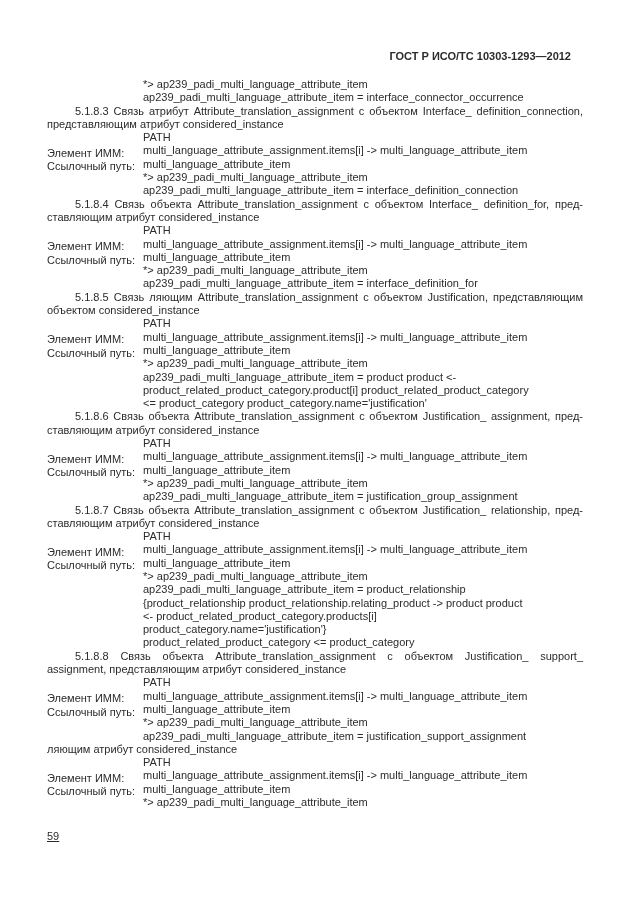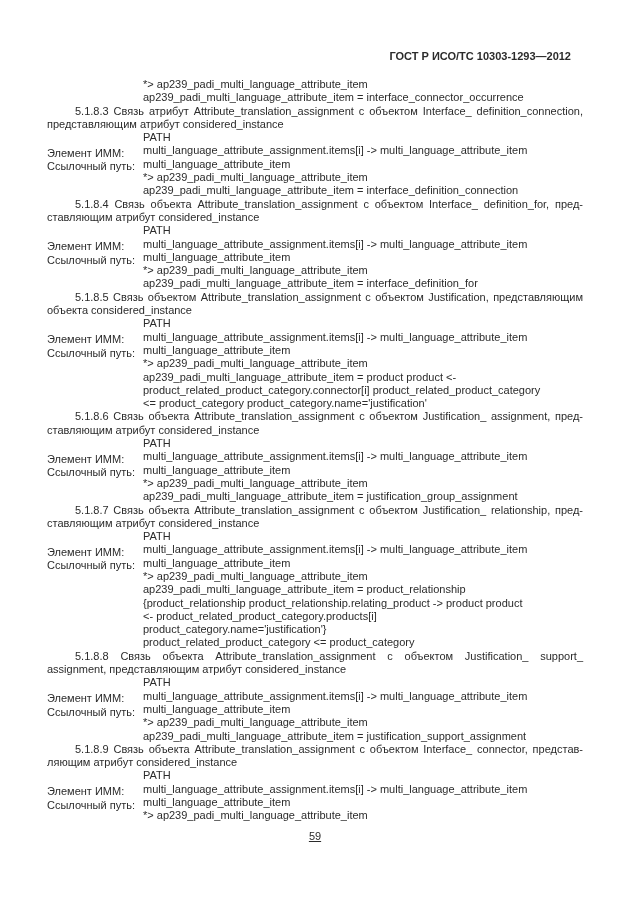--- a/index.html
+++ b/index.html
@@ -32,21 +32,21 @@
   .h-line.indent { padding-left: 28px; }
   .h-line.just {
     text-align: justify;
     text-align-last: justify;
     white-space: nowrap;
   }
   .b { font-weight: 400; }
   .page-number {
     position: absolute;
     top: 830px; left: 47px; width: 536px;
-    text-align: center;
+    text-align: left;
     text-decoration: underline;
   }
 </style>
 </head>
 <body>
 
 <div class="page">
   <div class="doc-header">ГОСТ Р ИСО/ТС 10303-1293—2012</div>
 
   <div class="content">
@@ -86,37 +86,37 @@
       <div class="field-block">
         <div class="field-label">Ссылочный путь:</div>
         <div class="field-value">
           <div class="vline">multi_language_attribute_assignment.items[i] -&gt; multi_language_attribute_item</div>
           <div class="vline">multi_language_attribute_item</div>
           <div class="vline">*&gt; ap239_padi_multi_language_attribute_item</div>
           <div class="vline">ap239_padi_multi_language_attribute_item = interface_definition_for</div>
         </div>
       </div>
       <div class="heading-block">
-        <div class="h-line just indent"><span class="r">5.1.8.5 Связь объектом </span><span class="b">Attribute_translation_assignment</span><span class="r"> с объектом </span><span class="b">Justification,</span><span class="r"> представляющим</span></div>
-        <div class="h-line"><span class="r">объекта </span><span class="b">considered_instance</span></div>
+        <div class="h-line just indent"><span class="r">5.1.8.5 Связь ляющим </span><span class="b">Attribute_translation_assignment</span><span class="r"> с объектом </span><span class="b">Justification,</span><span class="r"> представляющим</span></div>
+        <div class="h-line"><span class="r">объектом </span><span class="b">considered_instance</span></div>
       </div>
       <div class="field-block">
         <div class="field-label">Элемент ИММ:</div>
         <div class="field-value">
           <div class="vline">PATH</div>
         </div>
       </div>
       <div class="field-block">
         <div class="field-label">Ссылочный путь:</div>
         <div class="field-value">
           <div class="vline">multi_language_attribute_assignment.items[i] -&gt; multi_language_attribute_item</div>
           <div class="vline">multi_language_attribute_item</div>
           <div class="vline">*&gt; ap239_padi_multi_language_attribute_item</div>
           <div class="vline">ap239_padi_multi_language_attribute_item = product product &lt;-</div>
-          <div class="vline">product_related_product_category.connector[i] product_related_product_category</div>
+          <div class="vline">product_related_product_category.product[i] product_related_product_category</div>
           <div class="vline">&lt;= product_category product_category.name='justification'</div>
         </div>
       </div>
       <div class="heading-block">
         <div class="h-line just indent"><span class="r">5.1.8.6 Связь объекта </span><span class="b">Attribute_translation_assignment</span><span class="r"> с объектом </span><span class="b">Justification_ assignment,</span><span class="r"> пред-</span></div>
         <div class="h-line"><span class="r">ставляющим атрибут </span><span class="b">considered_instance</span></div>
       </div>
       <div class="field-block">
         <div class="field-label">Элемент ИММ:</div>
         <div class="field-value">
@@ -168,21 +168,20 @@
       <div class="field-block">
         <div class="field-label">Ссылочный путь:</div>
         <div class="field-value">
           <div class="vline">multi_language_attribute_assignment.items[i] -&gt; multi_language_attribute_item</div>
           <div class="vline">multi_language_attribute_item</div>
           <div class="vline">*&gt; ap239_padi_multi_language_attribute_item</div>
           <div class="vline">ap239_padi_multi_language_attribute_item = justification_support_assignment</div>
         </div>
       </div>
       <div class="heading-block">
-        <div class="h-line just indent"><span class="r">5.1.8.9 Связь объекта </span><span class="b">Attribute_translation_assignment</span><span class="r"> с объектом </span><span class="b">Interface_ connector,</span><span class="r"> представ-</span></div>
         <div class="h-line"><span class="r">ляющим атрибут </span><span class="b">considered_instance</span></div>
       </div>
       <div class="field-block">
         <div class="field-label">Элемент ИММ:</div>
         <div class="field-value">
           <div class="vline">PATH</div>
         </div>
       </div>
       <div class="field-block">
         <div class="field-label">Ссылочный путь:</div>

